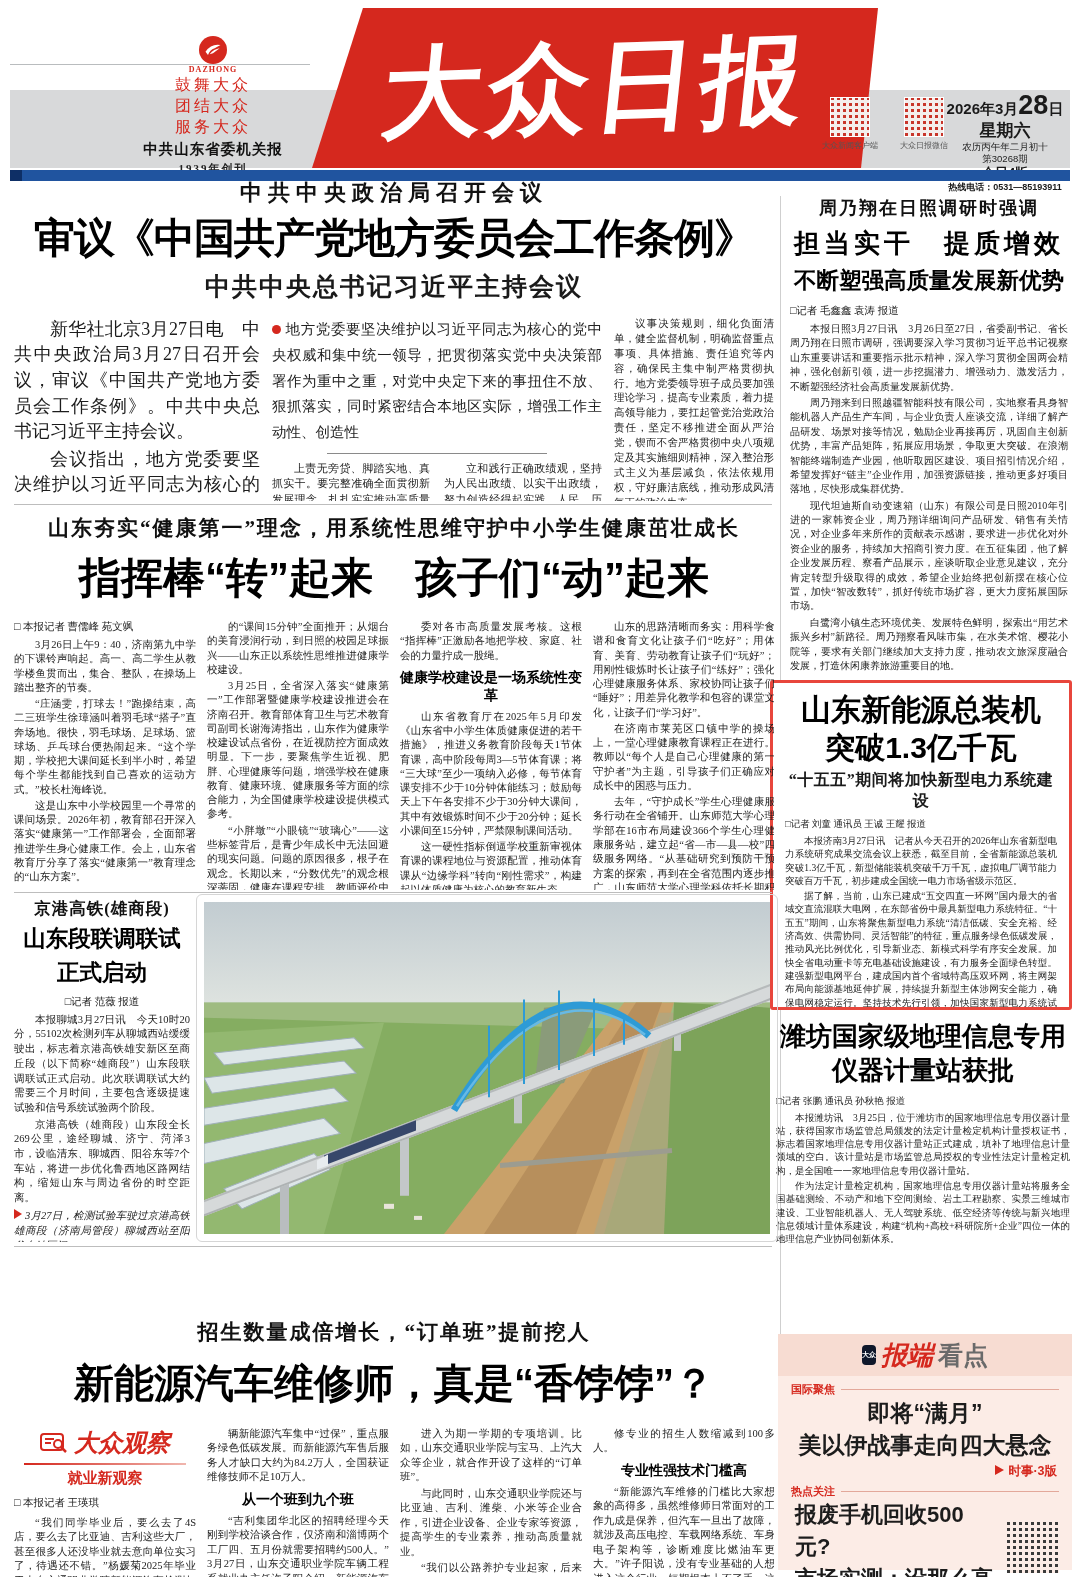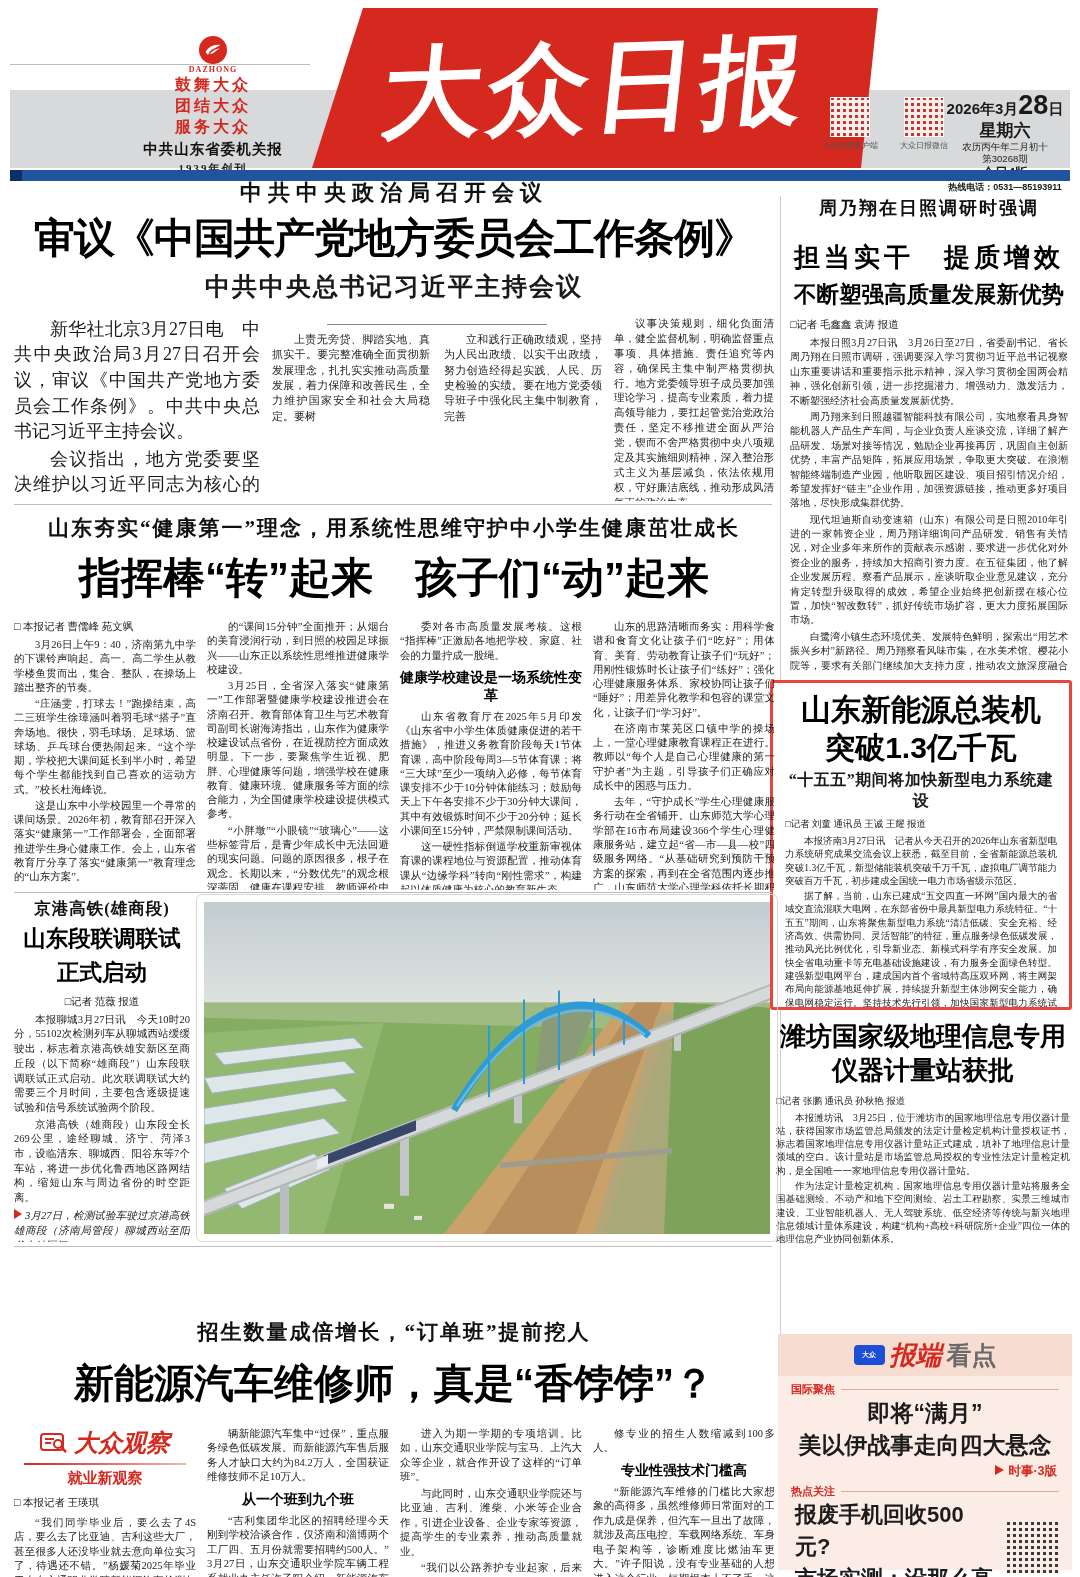--- a/index.html
+++ b/index.html
@@ -11,21 +11,21 @@
   .mh-topline { position:absolute; left:10px; top:64px; width:300px; height:1px; background:#b9bcbe; }
   .mh-gray { position:absolute; left:10px; top:90px; width:1060px; height:78px; background:#d8d9da; }
   .mh-red { position:absolute; left:312px; top:8px; width:566px; height:160px; background:#d5281e;
             clip-path:polygon(9% 0,100% 0,97% 100%,0 100%); display:flex; align-items:center; justify-content:center; }
   .mh-title { color:#fff; font-size:100px; font-weight:900; letter-spacing:6px; transform:skewX(-8deg) rotate(-2deg);
               font-family:"Liberation Serif","DejaVu Serif",serif; white-space:nowrap; }
   .mh-left { position:absolute; left:118px; top:36px; width:190px; text-align:center; }
   .mh-logo { width:28px; height:28px; border-radius:50%; background:#d5281e; margin:0 auto; position:relative; }
   .mh-logo svg { position:absolute; inset:4px; }
   .mh-logo-en { font-size:8px; color:#d5281e; font-weight:700; letter-spacing:1px; margin-top:1px; }
-  .mh-slogan { font-size:16px; font-weight:700; color:#d5281e; line-height:21px; letter-spacing:3px; }
+  .mh-slogan { font-size:16px; font-weight:400; color:#d5281e; line-height:21px; letter-spacing:3px; }
   .mh-org { font-size:14.5px; font-weight:800; color:#111; margin-top:3px; letter-spacing:1px; }
   .mh-founded { font-size:11px; font-weight:700; color:#222; margin-top:2px; letter-spacing:2px; }
   .mh-qrs { position:absolute; left:822px; top:97px; display:flex; gap:22px; }
   .qr-item { text-align:right; }
   .qr { width:40px; height:40px; margin:0 auto; border:1px solid #fff; background:
         repeating-linear-gradient(0deg,#c8352a 0 3px,#f4eeec 3px 6px),
         repeating-linear-gradient(90deg,#c8352a 0 3px,#f4eeec 3px 6px);
         background-blend-mode:lighten; }
   .qr-label { font-size:8px; color:#555; margin-top:3px; white-space:nowrap; }
   .mh-date { position:absolute; left:942px; top:90px; width:126px; text-align:center; font-family:"Liberation Sans","DejaVu Sans",sans-serif; }
@@ -58,21 +58,21 @@
   .ts-mid { width:330px; flex:none; }
   .ts-quote { font-size:14.5px; line-height:1.78; color:#222; text-align:justify; }
   .dot { display:inline-block; width:9px; height:9px; border-radius:50%; background:#d5281e; margin-right:4px; }
   .ts-rule { width:220px; margin:7px auto 7px; border-top:1px solid #8a8a8a; }
   .ts-subcols { display:flex; gap:14px; }
   .ts-subcols > div { width:158px; } .ts-subcols p.body { font-size:11px; line-height:1.4; }
   .ts-col3 { flex:1; } .ts-col3 p.body { font-size:10.5px; line-height:1.42; }
 
   
   .zhou { position:absolute; left:790px; top:196px; width:278px; height:478px; overflow:hidden; }
-  .zhou .kicker { font-size:18px; letter-spacing:2px; margin-bottom:20px; }
+  .zhou .kicker { font-size:18px; letter-spacing:2px; margin-bottom:6px; }
   .zhou .h1 { font-size:26px; letter-spacing:4px; }
   .zhou .h2 { font-size:22.5px; margin-top:4px; letter-spacing:0; }
   .zhou .reporter { margin-top:8px; }
   .zhou p.body { font-size:10px; line-height:1.44; }
 
   
   .energy { position:absolute; left:770px; top:680px; width:302px; height:330px; border:3px solid #e8463c; border-radius:3px;
             background:#fff; padding:8px 12px 6px; overflow:hidden; }
   .energy .h1 { font-size:30px; line-height:1.25; }
   .energy .esub { font-size:16px; font-weight:700; text-align:center; margin-top:4px; letter-spacing:0.5px; }
@@ -81,21 +81,21 @@
 
   
   .weifang { position:absolute; left:776px; top:1020px; width:294px; height:304px; overflow:hidden; }
   .weifang .h1 { font-size:26px; line-height:1.3; }
   .weifang .reporter { margin-top:7px; font-size:9.5px; }
   .weifang p.body { font-size:9.5px; line-height:1.4; }
 
   
   .hl { position:absolute; left:778px; top:1334px; width:294px; height:236px; background:#fcece6; }
   .hl-head { height:42px; background:#f7dcd2; display:flex; align-items:center; justify-content:center; gap:5px; }
-  .hl-logo { width:31px; height:20px; background:#1d4ed8; border-radius:4px; color:#fff; font-size:7px; font-weight:700;
+  .hl-logo { width:14px; height:20px; background:#0f172a; border-radius:4px; color:#fff; font-size:7px; font-weight:700;
              display:flex; align-items:center; justify-content:center; }
   .hl-brand1 { color:#d5281e; font-size:26px; font-weight:900; font-style:italic; font-family:"Liberation Sans","DejaVu Sans",sans-serif; }
   .hl-brand2 { color:#6a6a6a; font-size:25px; font-weight:700; font-family:"Liberation Sans","DejaVu Sans",sans-serif; }
   .hl-body { padding:6px 13px 0; }
   .hl-label { display:flex; align-items:center; gap:6px; }
   .hl-label span { font-size:11px; font-weight:800; color:#d5281e; white-space:nowrap; font-family:"Liberation Sans","DejaVu Sans",sans-serif; }
   .hl-label i { flex:1; height:1px; background:#e3a89a; }
   .hl-line { text-align:center; font-size:23px; font-weight:700; color:#1c1c1c; line-height:32px; font-family:"Liberation Sans","DejaVu Sans",sans-serif; }
   .hl-pointer { text-align:right; font-size:12.5px; font-weight:800; color:#d5281e; margin:2px 2px 4px; font-family:"Liberation Sans","DejaVu Sans",sans-serif; }
   .arrow-r { display:inline-block; width:0; height:0; border-left:9px solid #d5281e; border-top:5px solid transparent; border-bottom:5px solid transparent; margin-right:4px; }
@@ -191,20 +191,21 @@
     <div class="kicker ts-kicker">中共中央政治局召开会议</div>
     <h1 class="bighead ts-head">审议《中国共产党地方委员会工作条例》</h1>
     <div class="subhead-line ts-sub">中共中央总书记习近平主持会议</div>
     <div class="ts-body">
       <div class="ts-col1">
           <p class="body">新华社北京3月27日电　中共中央政治局3月27日召开会议，审议《中国共产党地方委员会工作条例》。中共中央总书记习近平主持会议。</p>
           <p class="body">会议指出，地方党委要坚决维护以习近平同志为核心的党中央权威和集中统一领导，把贯彻落实党中央决策部署作为重中之重，对党中央定下来的事扭住不放、狠抓落实，同时紧密结合本地区实际，增强工作主动性、创造性。</p>
           <p class="body">会议强调，地方党委在谋发展保安全</p>
         </div>
       <div class="ts-mid">
+        <div class="ts-quote"><span class="dot"></span><span>地方党委要坚决维护以习近平同志为核心的党中央权威和集中统一领导，把贯彻落实党中央决策部署作为重中之重，对党中央定下来的事扭住不放、狠抓落实，同时紧密结合本地区实际，增强工作主动性、创造性</span></div>
         <div class="ts-rule"></div>
         <div class="ts-subcols">
           <div>
               <p class="body">上责无旁贷、脚踏实地、真抓实干。要完整准确全面贯彻新发展理念，扎扎实实推动高质量发展，着力保障和改善民生，全力维护国家安全和社会大局稳定。要树</p>
             </div>
           <div>
               <p class="body">立和践行正确政绩观，坚持为人民出政绩、以实干出政绩，努力创造经得起实践、人民、历史检验的实绩。要在地方党委领导班子中强化民主集中制教育，完善</p>
             </div>
         </div>
       </div>

